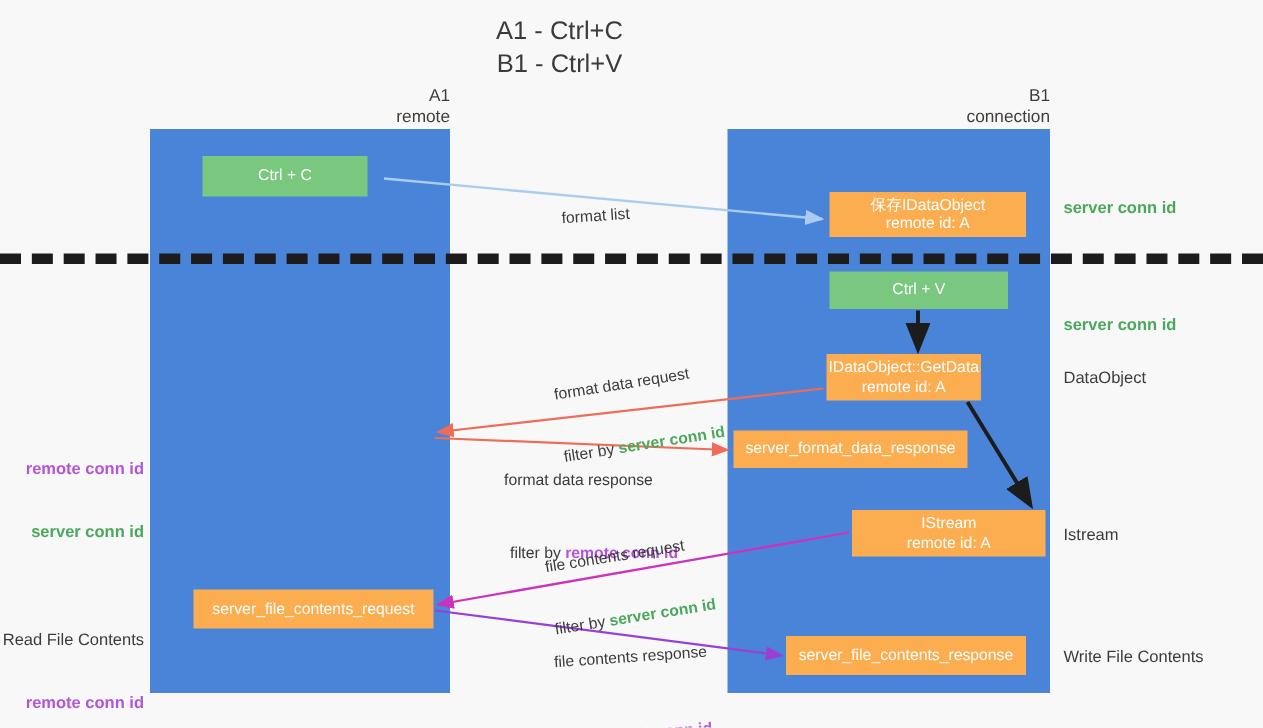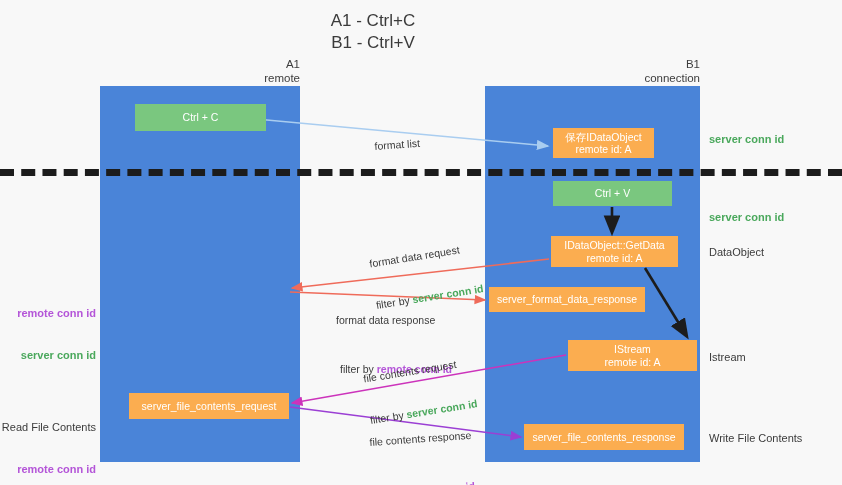--- a/index.html
+++ b/index.html
@@ -51,25 +51,25 @@
     text-align:center;
     color:#ffffff;
     font-size:10.5px;
     line-height:12.5px;
     white-space:pre;
     box-sizing:border-box;
   }
   .green{background:#7ac77f;}
   .orange{background:#fbad50;}
 
-  #n-ctrlc{left:135px;top:104px;width:131px;height:27px;}
+  #n-ctrlc{left:135px;top:104px;width:110px;height:27px;}
   #n-ctrlv{left:553px;top:181px;width:119px;height:25px;}
 
-  #n-savedataobject{left:553px;top:128px;width:101px;height:30px;}
-  #n-getdata{left:551px;top:236px;width:127px;height:31px;}
+  #n-savedataobject{left:553px;top:128px;width:131px;height:30px;}
+  #n-getdata{left:551px;top:236px;width:103px;height:31px;}
   #n-istream{left:568px;top:340px;width:129px;height:31px;}
 
   #n-fmt-req{left:130px;top:277px;width:158px;height:26px;}
   #n-fmt-resp{left:489px;top:287px;width:156px;height:25px;}
   #n-file-req{left:129px;top:393px;width:160px;height:26px;}
   #n-file-resp{left:524px;top:424px;width:160px;height:26px;}
 
   
   .right-note{
     font-size:11px;line-height:14px;white-space:pre;

